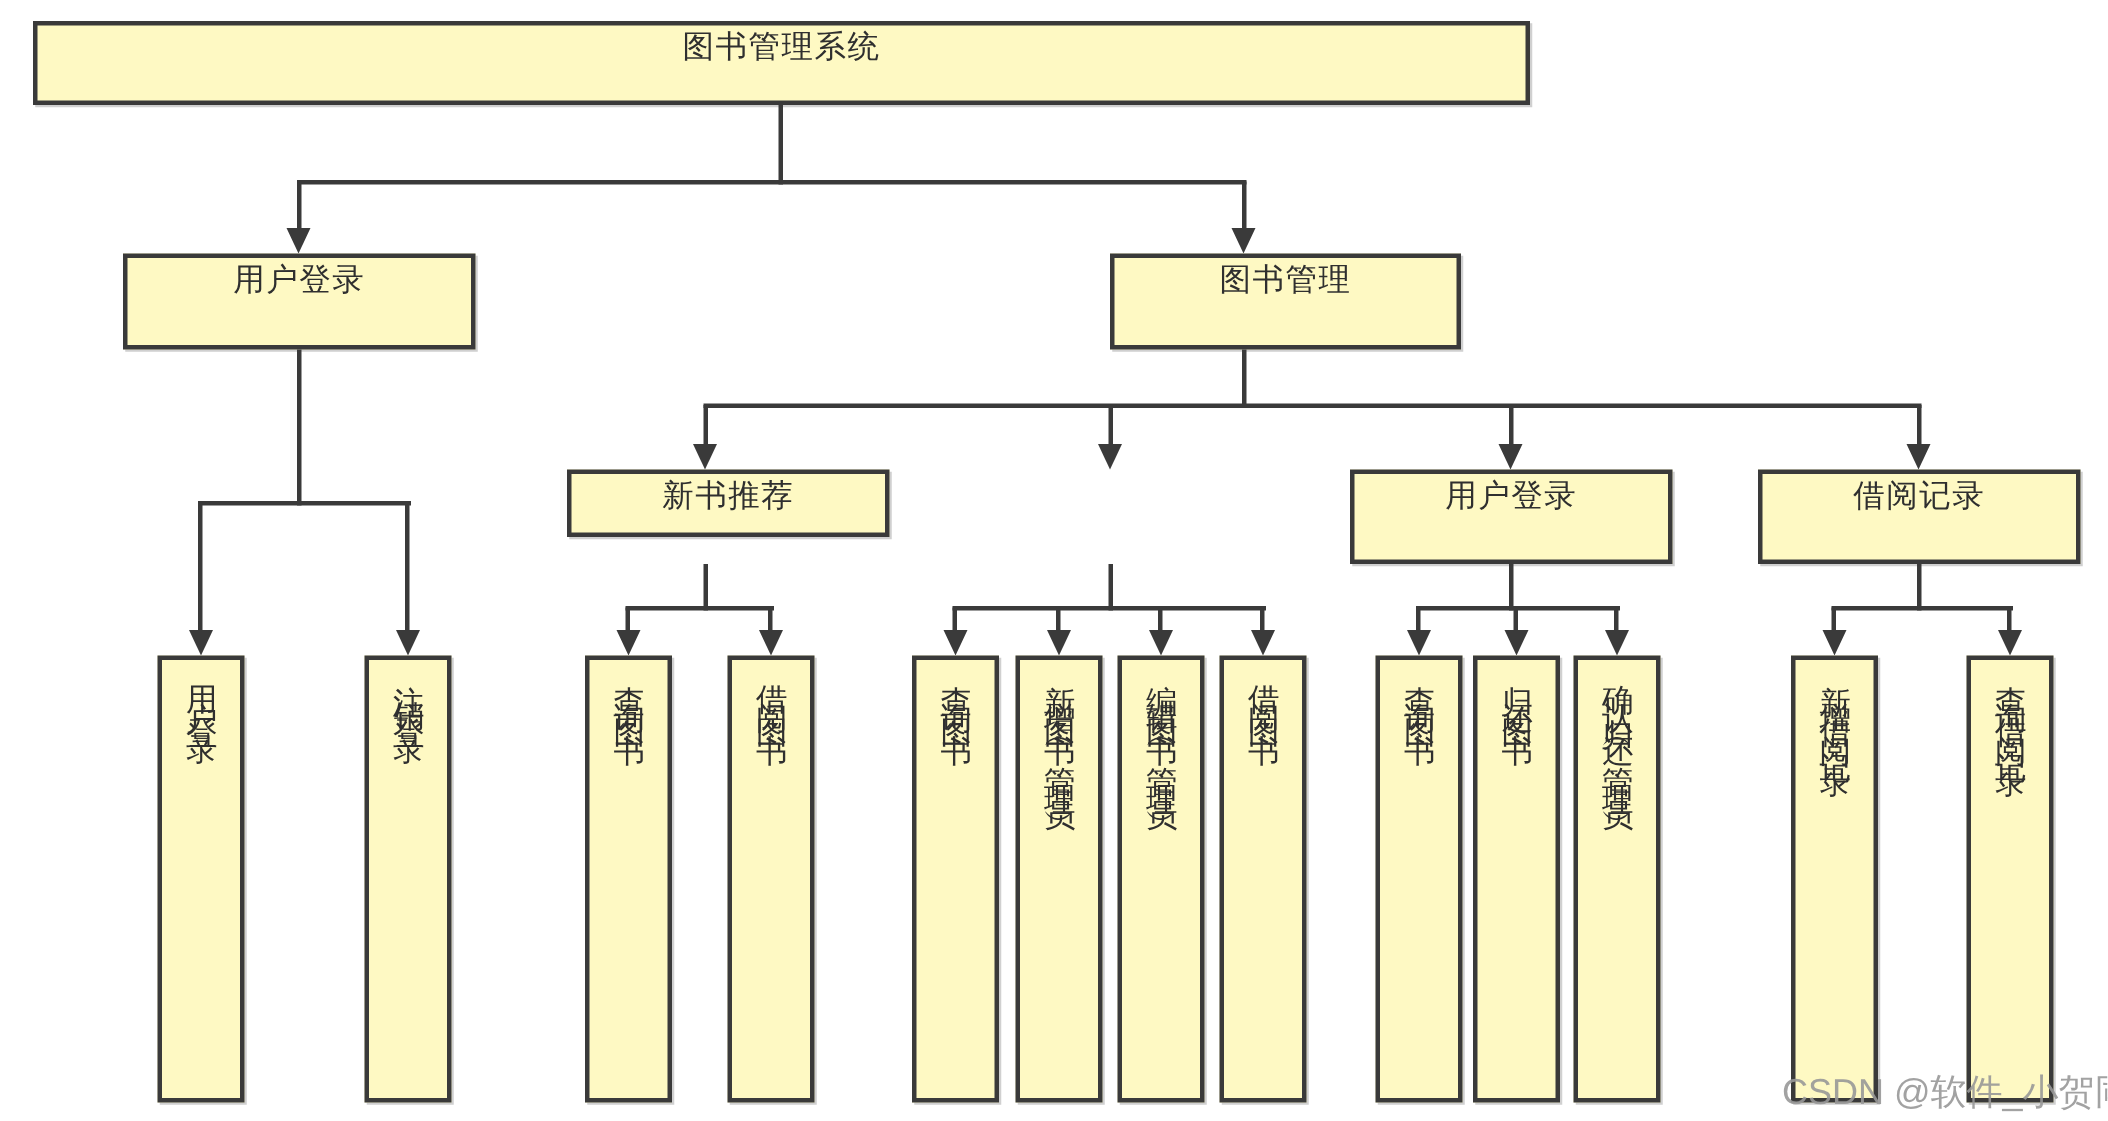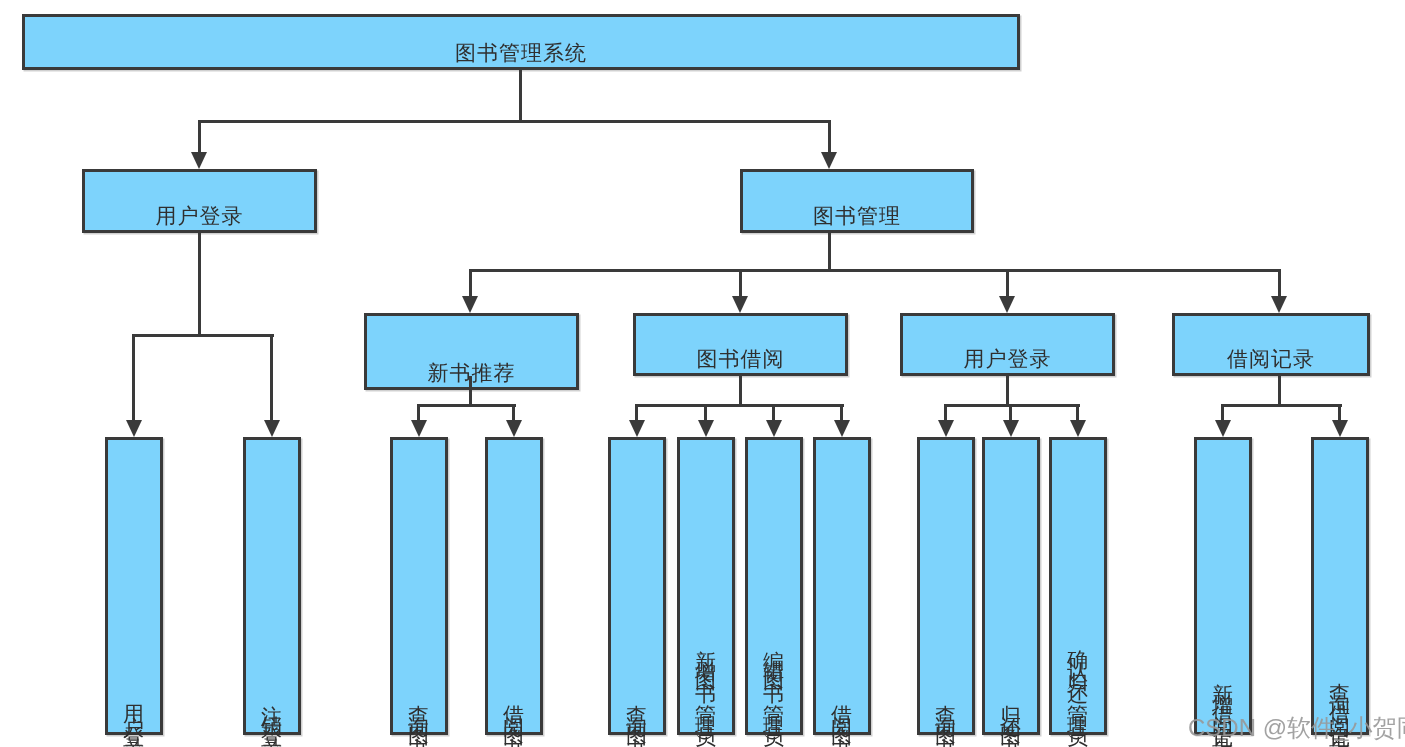--- a/index.html
+++ b/index.html
@@ -13,23 +13,23 @@
     height: 747px;
     background: #ffffff;
     overflow: hidden;
     font-family: "Liberation Sans", "DejaVu Sans", sans-serif;
   }
   
   .box {
     position: absolute;
     box-sizing: border-box;
     border: 3px solid #3a3a3a;
-    background: #7dd3fc;
+    background: #fef9c3;
     display: flex;
-    align-items: flex-end;
+    align-items: flex-start;
     justify-content: center;
     box-shadow: 1.5px 1.5px 0 rgba(120,120,120,0.35);
   }
   .box .hlabel {
     font-size: 21px;
     color: #2f2f2f;
     letter-spacing: 1px;
     white-space: nowrap;
   }
   .box .vlabel {
@@ -101,30 +101,27 @@
   <div class="hl" style="left:469px;top:269px;width:812px"></div>
   <div class="vl" style="left:469px;top:270px;height:28px"></div>
   <i class="ah" style="left:462px;top:296px"></i>
   <div class="vl" style="left:739px;top:270px;height:28px"></div>
   <i class="ah" style="left:732px;top:296px"></i>
   <div class="vl" style="left:1006px;top:270px;height:28px"></div>
   <i class="ah" style="left:999px;top:296px"></i>
   <div class="vl" style="left:1278px;top:270px;height:28px"></div>
   <i class="ah" style="left:1271px;top:296px"></i>
 
-  <div class="box" style="left:364px;top:313px;width:215px;height:77px">
+  <div class="box" style="left:378px;top:313px;width:215px;height:45px">
     <span class="hlabel">新书推荐</span>
-  </div>
-  <div class="box" style="left:633px;top:313px;width:215px;height:63px">
-    <span class="hlabel">图书借阅</span>
   </div>
   <div class="box" style="left:900px;top:313px;width:215px;height:63px">
     <span class="hlabel">用户登录</span>
   </div>
-  <div class="box" style="left:1172px;top:313px;width:198px;height:63px">
+  <div class="box" style="left:1172px;top:313px;width:215px;height:63px">
     <span class="hlabel">借阅记录</span>
   </div>
 
   <div class="vl" style="left:469px;top:376px;height:31px"></div>
   <div class="hl" style="left:417px;top:404px;width:99px"></div>
   <div class="vl" style="left:417px;top:405px;height:18px"></div>
   <i class="ah" style="left:411px;top:420px"></i>
   <div class="vl" style="left:512px;top:405px;height:18px"></div>
   <i class="ah" style="left:506px;top:420px"></i>
 

